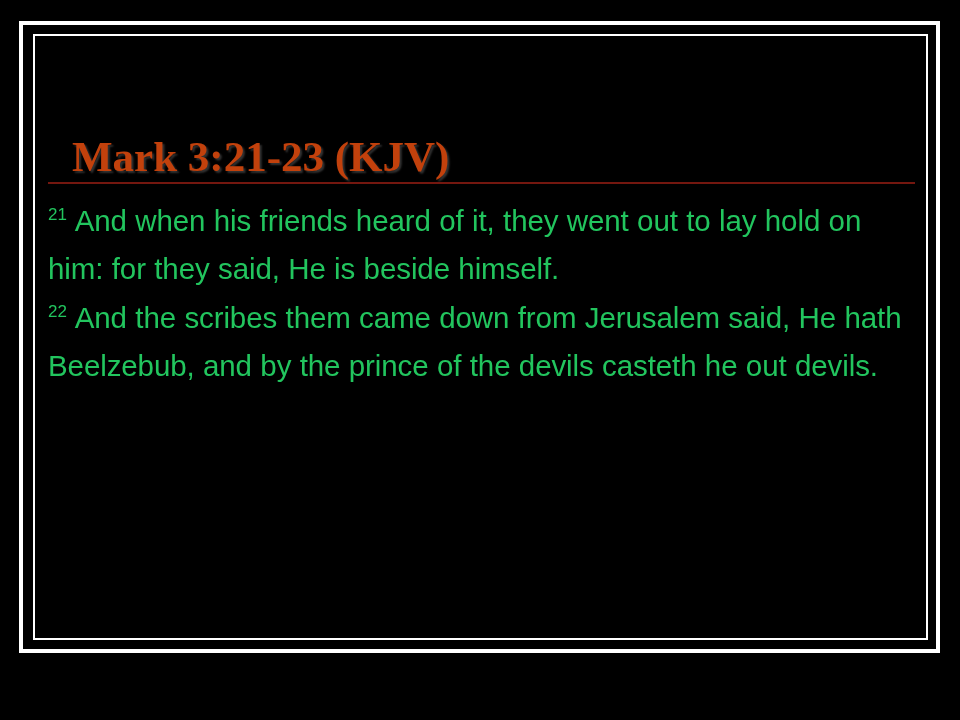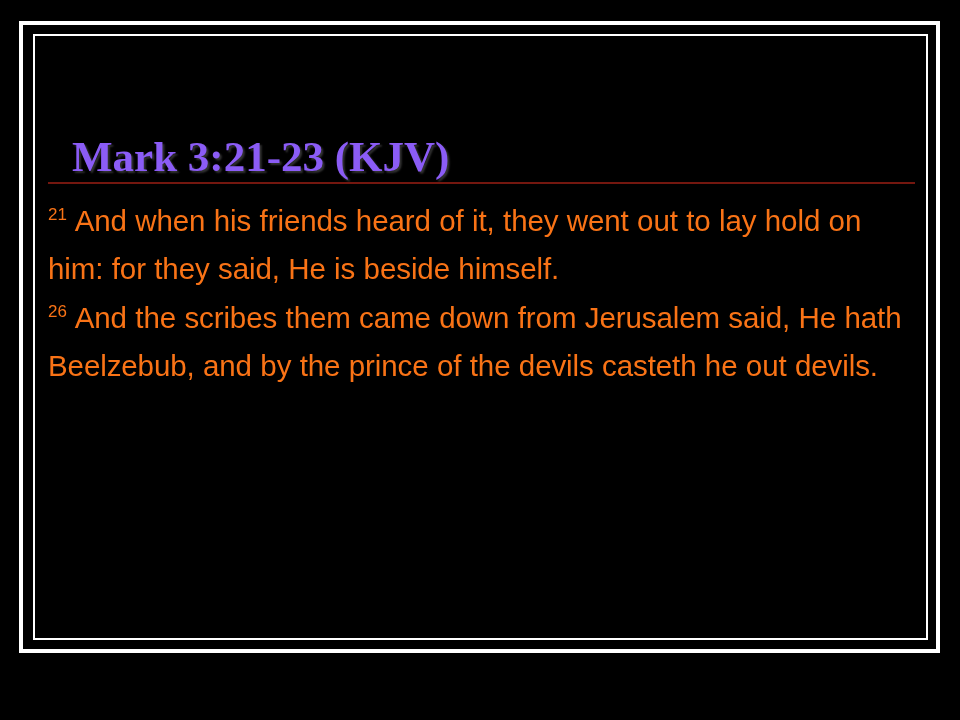--- a/index.html
+++ b/index.html
@@ -56,21 +56,21 @@
 
   #slide-title {
     position: absolute;
     left: 37px;
     top: 95px;
     width: 820px;
     font-family: "Liberation Serif", "DejaVu Serif", serif;
     font-weight: bold;
     font-size: 43px;
     line-height: 52px;
-    color: #8b5cf6;
+    color: #c2410c;
     letter-spacing: 0px;
     text-shadow: 2px 2px 2px rgba(60,60,60,0.85);
     white-space: nowrap;
   }
 
   #title-divider {
     position: absolute;
     left: 13px;
     top: 146px;
     width: 867px;
@@ -81,21 +81,21 @@
   #body-block {
     position: absolute;
     left: 13px;
     top: 161px;
     width: 873px;
   }
 
   .verse {
     margin: 0 0 2px 0;
     padding: 0;
-    color: #f97316;
+    color: #22c55e;
     font-family: "Liberation Sans", sans-serif;
     font-size: 29.5px;
     line-height: 47.5px;
     font-weight: 400;
     text-align: left;
     letter-spacing: -0.1px;
     word-spacing: 0.3px;
   }
 
   .verse-num {
@@ -117,18 +117,18 @@
   <div id="content">
 
     <div id="slide-title">Mark 3:21-23 (KJV)</div>
 
     <div id="title-divider"></div>
 
     <div id="body-block">
 
       <p class="verse"><span class="verse-num">21</span> <span>And when his friends heard of it, they went out to lay hold on him: for they said, He is beside himself.</span></p>
 
-      <p class="verse"><span class="verse-num">26</span> <span>And the scribes them came down from Jerusalem said, He hath Beelzebub, and by the prince of the devils casteth he out devils.</span></p>
+      <p class="verse"><span class="verse-num">22</span> <span>And the scribes them came down from Jerusalem said, He hath Beelzebub, and by the prince of the devils casteth he out devils.</span></p>
 
 
     </div>
   </div>
 </div>
 
 </body></html>

